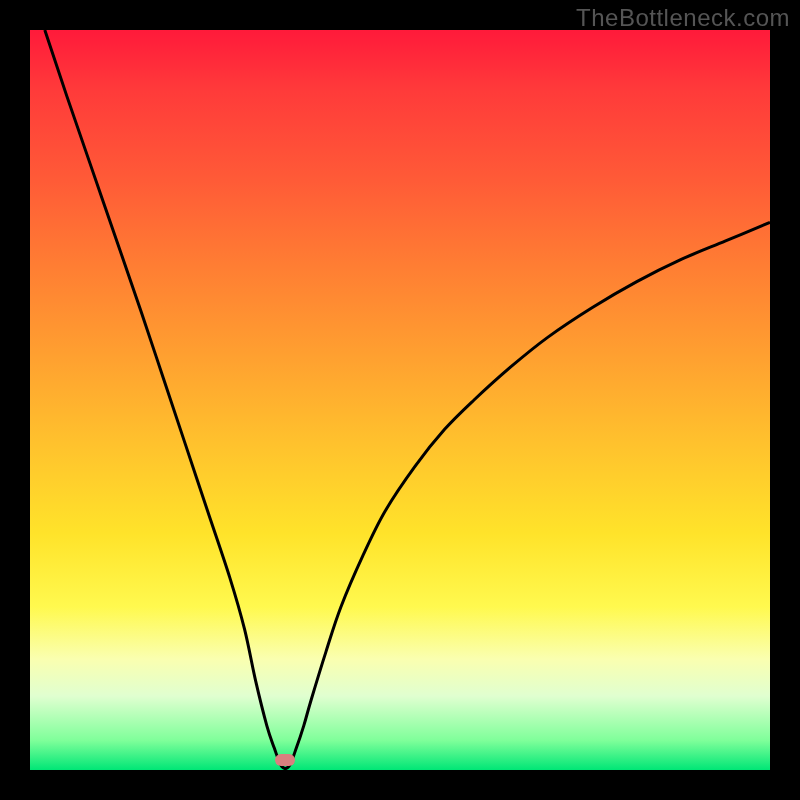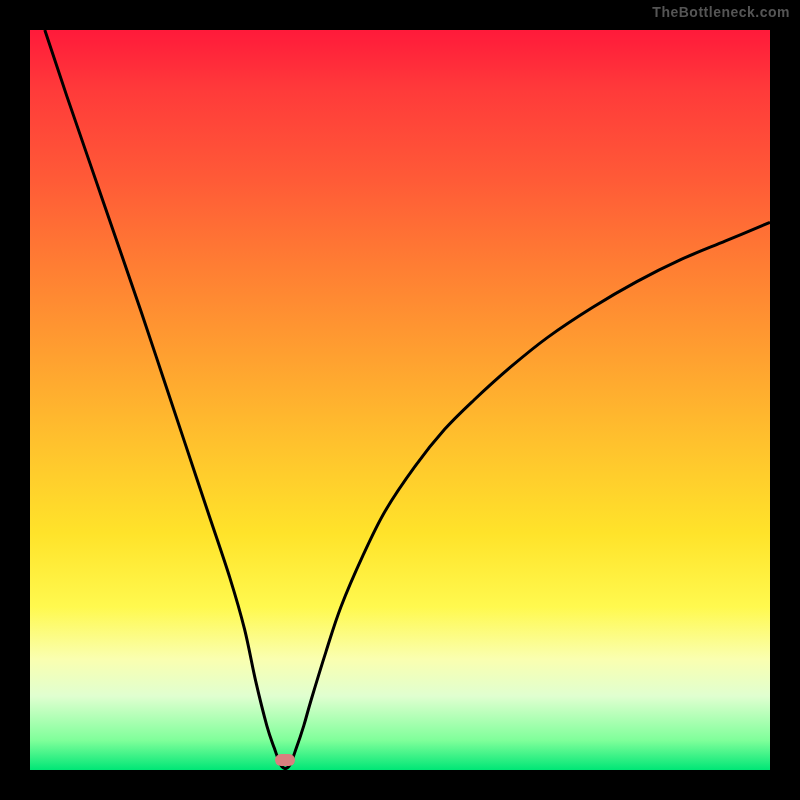--- a/index.html
+++ b/index.html
@@ -17,22 +17,22 @@
     left: 0;
     width: 800px;
     height: 800px;
     background: #000;
   }
   .watermark {
     position: absolute;
     top: 4px;
     right: 10px;
     color: #555;
-    font-size: 14px;
-    font-weight: 700;
+    font-size: 24px;
+    font-weight: 400;
     letter-spacing: 0.5px;
   }
   .plot {
     position: absolute;
     top: 30px;
     left: 30px;
     width: 740px;
     height: 740px;
     overflow: hidden;
   }

